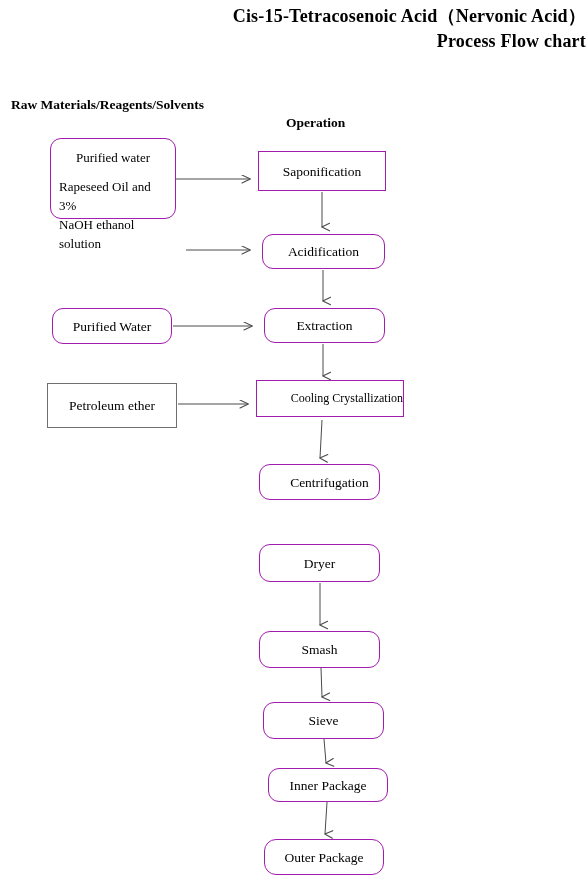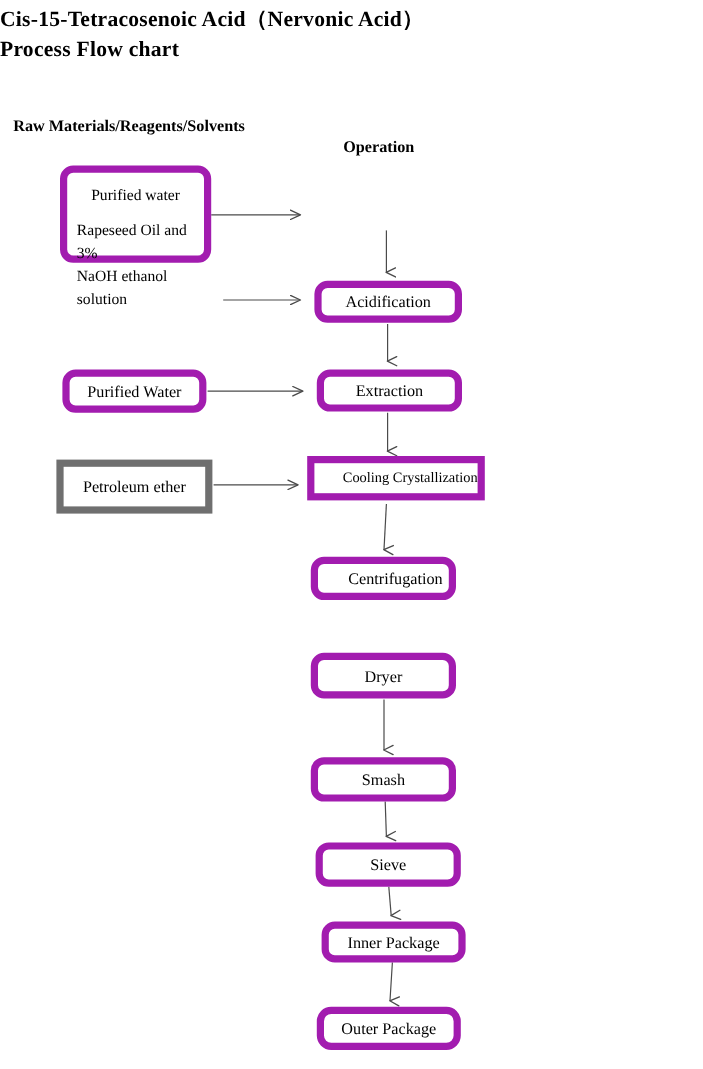--- a/index.html
+++ b/index.html
@@ -19,41 +19,41 @@
     position: absolute;
     left: 0; top: 0;
     width: 586px;
     height: 891px;
   }
   .title {
     position: absolute;
     left: 0;
     top: 4px;
     width: 586px;
-    text-align: left;
+    text-align: right;
     font-weight: bold;
     font-size: 18px;
     line-height: 25px;
     letter-spacing: 0.2px;
   }
   .title .line2 { display: block; }
 
   .col-header {
     position: absolute;
     font-weight: bold;
     font-size: 13.5px;
     white-space: nowrap;
   }
   #hdr-raw { left: 11px; top: 97px; }
   #hdr-op  { left: 286px; top: 115px; }
 
   .node {
     position: absolute;
     box-sizing: border-box;
-    border: 6px solid #a21caf;
+    border: 1px solid #a21caf;
     background: #ffffff;
     display: flex;
     align-items: center;
     justify-content: center;
     text-align: center;
     font-size: 13.5px;
     line-height: 17px;
   }
   .node.round { border-radius: 11px; }
   .node.square { border-radius: 0; }
@@ -135,20 +135,23 @@
 
 
   <div class="node round" style="left:52px; top:308px; width:120px; height:36px;">
     <span>Purified Water</span>
   </div>
 
   <div class="node square soft" style="left:47px; top:383px; width:130px; height:45px;">
     <span>Petroleum ether</span>
   </div>
 
+  <div class="node square" style="left:258px; top:151px; width:128px; height:40px;">
+    <span>Saponification</span>
+  </div>
 
   <div class="node round" style="left:262px; top:234px; width:123px; height:35px;">
     <span>Acidification</span>
   </div>
 
   <div class="node round" style="left:264px; top:308px; width:121px; height:35px;">
     <span>Extraction</span>
   </div>
 
   <div class="node square small" style="left:256px; top:380px; width:148px; height:37px;justify-content:flex-end;">

